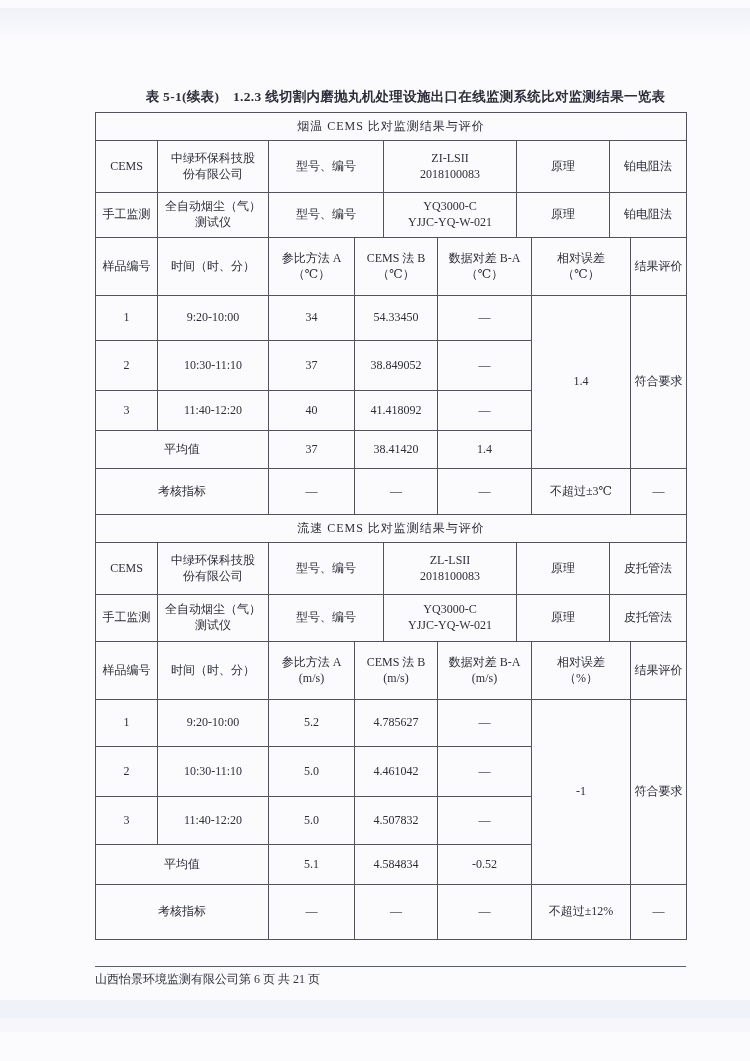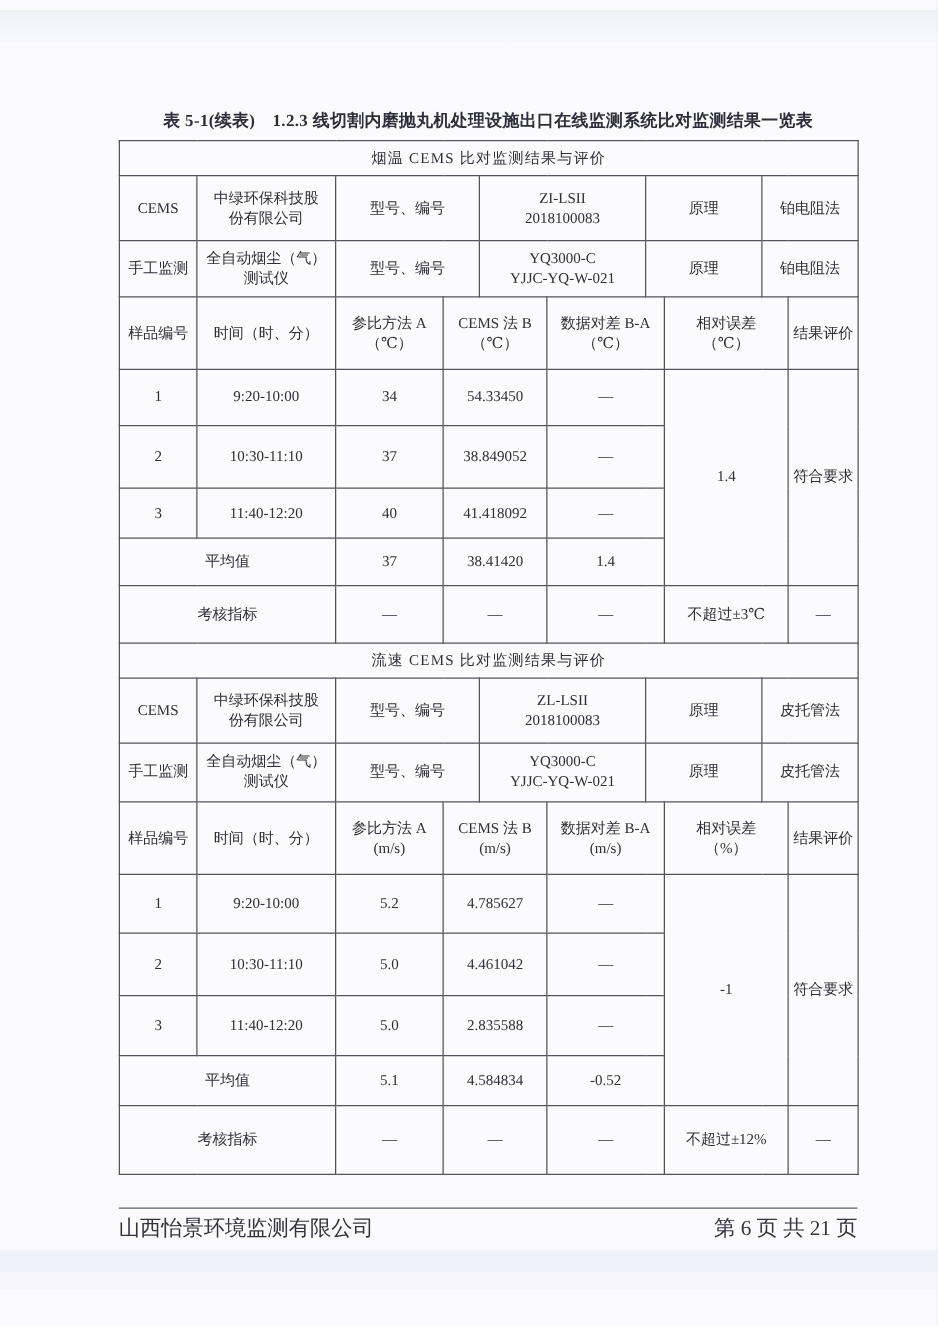--- a/index.html
+++ b/index.html
@@ -17,21 +17,21 @@
   }
   .band-bottom-1 {
     position:absolute; left:0; top:1000px; width:750px; height:18px;
     background:#eef0f7; opacity:.8;
   }
   .band-bottom-2 {
     position:absolute; left:0; top:1018px; width:750px; height:14px;
     background:#f3f4fa; opacity:.6;
   }
   .doc-title {
-    position:absolute; left:95px; top:88px; width:591px;
+    position:absolute; left:110px; top:88px; width:591px;
     text-align:center; font-weight:bold; font-size:13.5px;
     letter-spacing:.3px; white-space:nowrap;
   }
   .tablewrap { position:absolute; left:95px; top:112px; width:636px; }
   table.cmp {
     border-collapse:collapse; table-layout:fixed; width:592px;
     border:1.5px solid #4a4a55;
   }
   table.cmp td {
     border:1px solid #53535e; text-align:center; vertical-align:middle;
@@ -43,22 +43,22 @@
   tr.h58 td{height:58px;} tr.h50 td{height:50px;} tr.h40 td{height:40px;}
   tr.h38 td{height:38px;} tr.h46 td{height:46px;}
   
   tr.h47 td{height:47px;} tr.h48 td{height:48px;} tr.h55 td{height:55px;}
   .footer-rule {
     position:absolute; left:95px; top:966px; width:591px;
     border-top:1.5px solid #5a6070;
   }
   .footer {
     position:absolute; left:95px; top:971px; width:591px;
-    display:flex; justify-content:space-between;
-    font-size:17px; color:#33333f;
+    display:flex; 
+    font-size:12px; color:#33333f;
   }
   .dash { letter-spacing:0; }
 </style>
 </head>
 <body>
 
 <div class="page">
   <div class="band-top"></div>
   <div class="band-bottom-1"></div>
   <div class="band-bottom-2"></div>
@@ -244,21 +244,21 @@
         <td>2</td>
         <td>10:30-11:10</td>
         <td>5.0</td>
         <td colspan="2">4.461042</td>
         <td colspan="2" class="dash">—</td>
       </tr>
       <tr class="h48">
         <td>3</td>
         <td>11:40-12:20</td>
         <td>5.0</td>
-        <td colspan="2">2.835588</td>
+        <td colspan="2">4.507832</td>
         <td colspan="2" class="dash">—</td>
       </tr>
       <tr class="h40">
         <td colspan="2">平均值</td>
         <td>5.1</td>
         <td colspan="2">4.584834</td>
         <td colspan="2">-0.52</td>
       </tr>
       <tr class="h55">
         <td colspan="2">考核指标</td>

